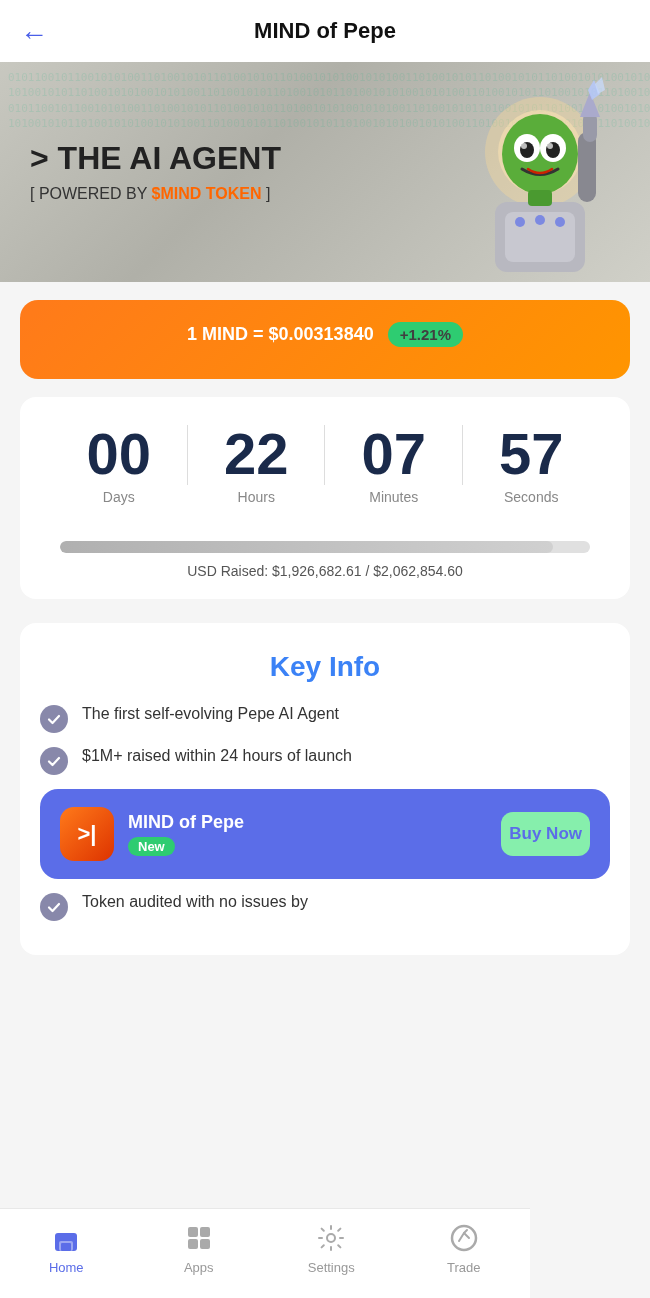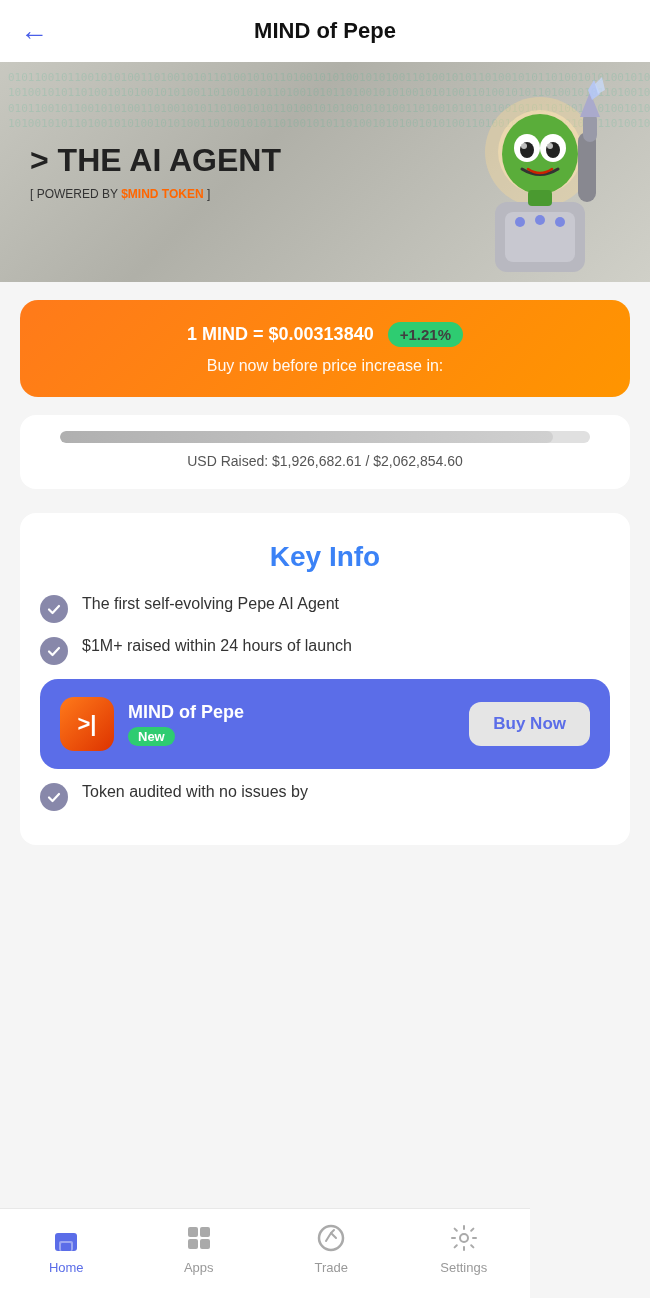--- a/index.html
+++ b/index.html
@@ -66,21 +66,21 @@
     .banner-text-block {
       z-index: 2;
     }
     .banner-ai-agent {
       font-size: 32px;
       font-weight: 900;
       color: #222;
       line-height: 1.1;
     }
     .banner-powered {
-      font-size: 12px;
+      font-size: 16px;
       color: #333;
       margin-top: 8px;
       font-weight: 500;
     }
     .banner-powered .orange {
       color: #f60;
       font-weight: 700;
     }
     
     .pepe-character {
@@ -268,25 +268,25 @@
     .cta-badge {
       background: #2ecc71;
       color: #fff;
       font-size: 13px;
       font-weight: 600;
       padding: 2px 10px;
       border-radius: 12px;
       display: inline-block;
     }
     .cta-buy-btn {
-      background: #e5e5e5;
+      background: #86efac;
       color: #5b6de8;
       font-size: 17px;
       font-weight: 700;
-      padding: 12px 24px;
+      padding: 12px 8px;
       border-radius: 12px;
       border: none;
       cursor: pointer;
     }
 
     
     .bottom-nav {
       position: fixed;
       bottom: 0;
       left: 0;
@@ -392,24 +392,41 @@
       <rect x="88" y="118" width="24" height="16" rx="4" fill="#4a9a30"></rect>
     </svg>
   </div>
 </div>
 
 <div class="price-card">
   <div class="price-row">
     <span class="price-text">1 MIND  =  $0.00313840</span>
     <span class="price-badge">+1.21%</span>
   </div>
-  <div class="price-subtitle">Buy now before price increase in:</div>
 </div>
 
 <div class="timer-card">
+  <div class="countdown-section">
+    <div class="countdown-item">
+      <span class="countdown-number">00</span>
+      <span class="countdown-label">Days</span>
+    </div>
+    <div class="countdown-item">
+      <span class="countdown-number">22</span>
+      <span class="countdown-label">Hours</span>
+    </div>
+    <div class="countdown-item">
+      <span class="countdown-number">07</span>
+      <span class="countdown-label">Minutes</span>
+    </div>
+    <div class="countdown-item">
+      <span class="countdown-number">57</span>
+      <span class="countdown-label">Seconds</span>
+    </div>
+  </div>
   <div class="progress-section">
     <div class="progress-bar-container">
       <div class="progress-bar-fill" style="width: 93%;"></div>
     </div>
     <div class="progress-label">USD Raised: $1,926,682.61 / $2,062,854.60</div>
   </div>
 </div>
 
 <div class="key-info-section">
   <div class="key-info-title">Key Info</div>
@@ -478,30 +495,30 @@
         <rect x="4" y="16" width="10" height="10" rx="2" fill="#aaa"></rect>
         <rect x="16" y="16" width="10" height="10" rx="2" fill="#aaa"></rect>
       </svg>
     </div>
     <span class="nav-label">Apps</span>
   </div>
 
   <div class="nav-item">
     <div class="nav-icon">
       <svg width="30" height="30" viewBox="0 0 30 30" fill="none" xmlns="http://www.w3.org/2000/svg">
+        <circle cx="15" cy="15" r="4" stroke="#aaa" stroke-width="2"></circle>
+        <path d="M15 3 L15 6M15 24 L15 27M3 15 L6 15M24 15 L27 15M5.6 5.6 L7.8 7.8M22.2 22.2 L24.4 24.4M24.4 5.6 L22.2 7.8M7.8 22.2 L5.6 24.4" stroke="#aaa" stroke-width="2" stroke-linecap="round"></path>
+      </svg>
+    </div>
+    <span class="nav-label">Settings</span>
+  </div>
+
+  <div class="nav-item">
+    <div class="nav-icon">
+      <svg width="30" height="30" viewBox="0 0 30 30" fill="none" xmlns="http://www.w3.org/2000/svg">
         <circle cx="15" cy="15" r="12" stroke="#aaa" stroke-width="2.5"></circle>
         <path d="M10 18 L15 10 L20 15" stroke="#aaa" stroke-width="2" stroke-linecap="round" stroke-linejoin="round" fill="none"></path>
         <path d="M15 10 L18 7" stroke="#aaa" stroke-width="2" stroke-linecap="round"></path>
       </svg>
     </div>
     <span class="nav-label">Trade</span>
   </div>
-
-  <div class="nav-item">
-    <div class="nav-icon">
-      <svg width="30" height="30" viewBox="0 0 30 30" fill="none" xmlns="http://www.w3.org/2000/svg">
-        <circle cx="15" cy="15" r="4" stroke="#aaa" stroke-width="2"></circle>
-        <path d="M15 3 L15 6M15 24 L15 27M3 15 L6 15M24 15 L27 15M5.6 5.6 L7.8 7.8M22.2 22.2 L24.4 24.4M24.4 5.6 L22.2 7.8M7.8 22.2 L5.6 24.4" stroke="#aaa" stroke-width="2" stroke-linecap="round"></path>
-      </svg>
-    </div>
-    <span class="nav-label">Settings</span>
-  </div>
 </div>
 
 </body></html>

